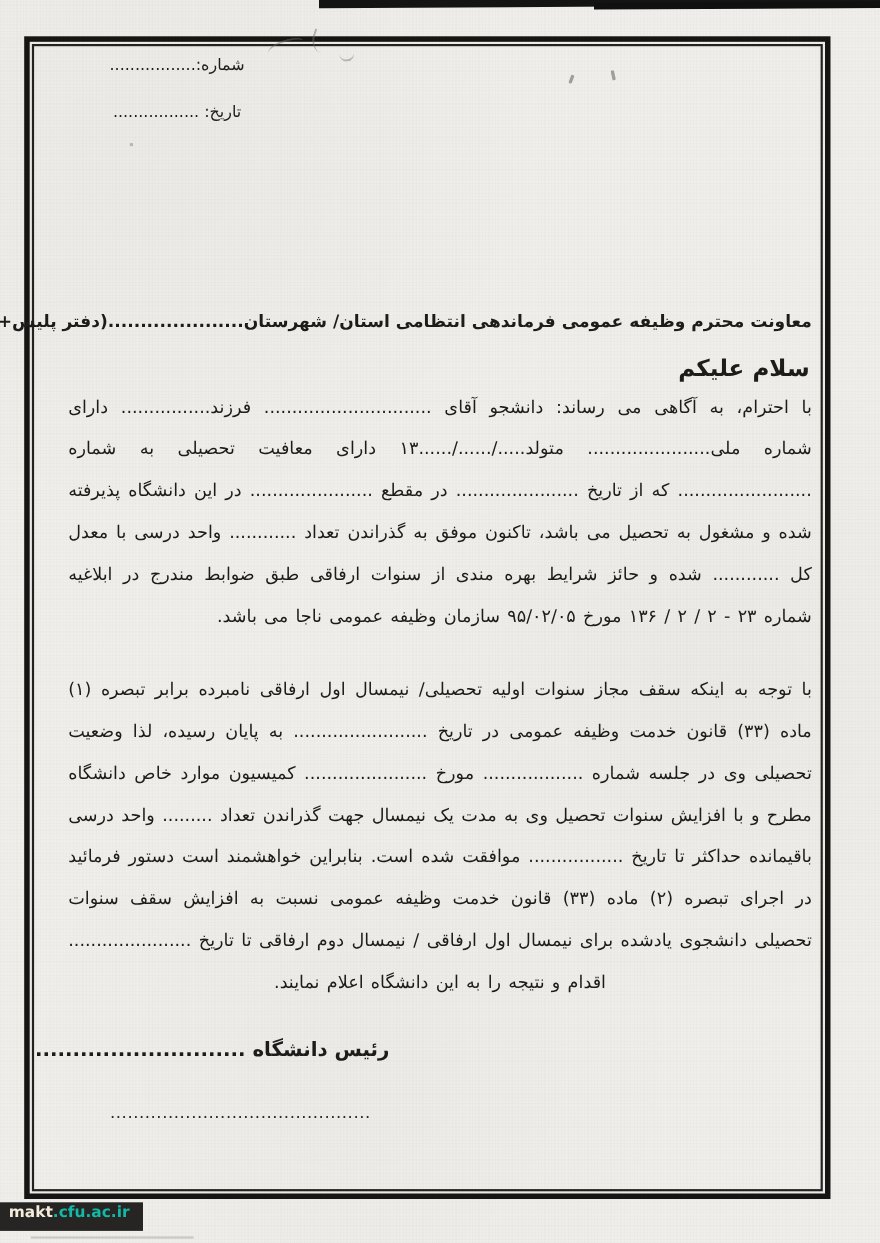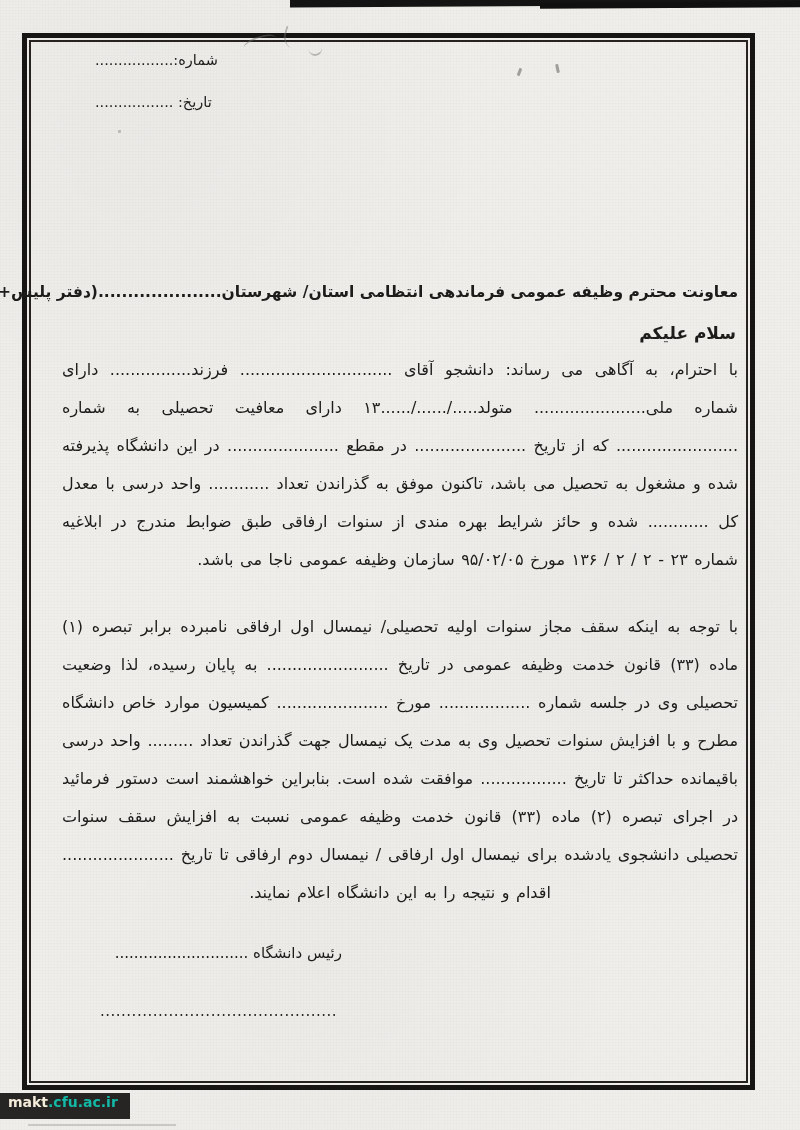--- a/index.html
+++ b/index.html
@@ -32,52 +32,52 @@
     border:5px solid #171513; box-sizing:border-box;
   }
   .frame-inner {
     position:absolute; inset:2px; border:2px solid #25221f;
   }
 
   .fa { direction:rtl; unicode-bidi:embed; }
 
   .meta-line {
     position:absolute; left:95px; width:132px; direction:rtl;
-    font-size:14.5px; text-align:left; white-space:nowrap;
+    font-size:14.5px; text-align:center; white-space:nowrap;
   }
   .meta-number { top:52px; }
   .meta-date   { top:94px; }
 
   .form-title {
     position:absolute; left:50px; top:180px; width:620px;
     direction:rtl; text-align:center;
     font-size:18px; font-weight:bold; letter-spacing:0;
   }
 
   .addressee {
     position:absolute; right:62px; top:283px; max-width:680px;
     direction:rtl; font-size:15.5px; font-weight:bold; white-space:nowrap;
   }
 
   .salutation {
     position:absolute; right:64px; top:323px;
-    direction:rtl; font-size:17px; font-weight:bold;
+    direction:rtl; font-size:21px; font-weight:bold;
   }
 
   .para {
     position:absolute; left:62px; width:676px;
     direction:rtl; text-align:justify;
     font-size:16px; line-height:38px; word-spacing:1.5px;
   }
   .para-1 { top:351px; }
   .para-2 { top:608px; text-align-last:center; }
 
   .signature {
-    position:absolute; left:100px; top:944px; width:242px;
-    direction:rtl; font-size:15px; white-space:nowrap;
+    position:absolute; left:112px; top:944px; width:242px;
+    direction:rtl; font-size:18px; white-space:nowrap;font-weight:bold;
   }
   .sig-dots {
     position:absolute; left:100px; top:1002px; width:238px;
     font-size:15px; letter-spacing:0.5px; white-space:nowrap; overflow:hidden;
     color:#2a2927;
   }
 
   
   .scribble { position:absolute; opacity:0.45; }
   .s1 { left:243px; top:36px; width:34px; height:12px;

